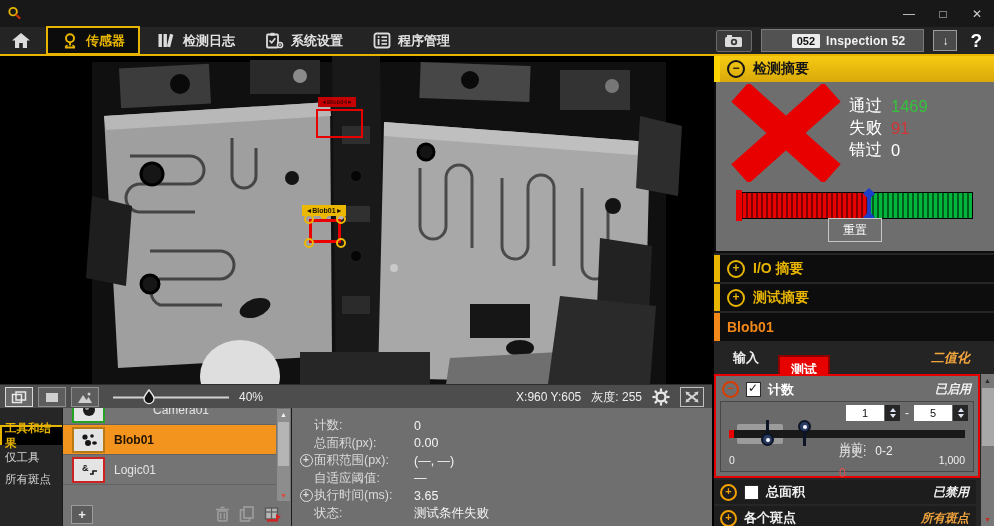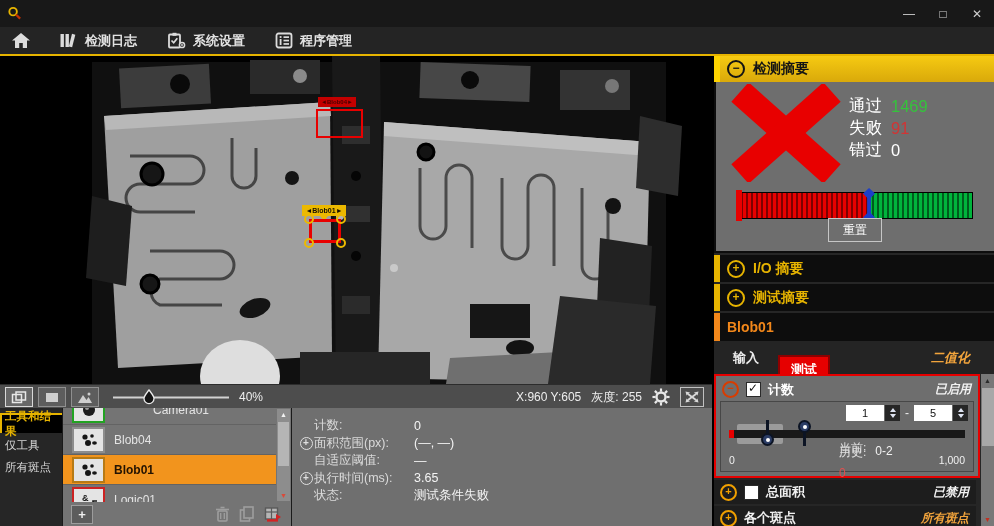--- a/index.html
+++ b/index.html
@@ -45,21 +45,21 @@
   .vtoolbar{position:absolute;left:0;top:384px;width:712px;height:24px;background:#4d4d4d;
             display:flex;align-items:center;color:#ededed;font-size:12px;border-top:1px solid #2c2c2c;}
   .vbtn{width:26px;height:18px;background:#5d5d5d;border:1px solid #8f8f8f;margin-left:5px;
         display:flex;align-items:center;justify-content:center;}
   .vbtn.sel{border-color:#d8d8d8;background:#686868;}
   .zoomlabel{margin-left:8px;}
   .statusright{margin-left:auto;display:flex;align-items:center;gap:10px;padding-right:8px;}
   .expandbtn{width:22px;height:18px;border:1px solid #c0c0c0;display:flex;align-items:center;justify-content:center;}
   
   .bottom{position:absolute;left:0;top:408px;width:712px;height:118px;background:#262626;display:flex;}
-  .tabcol{width:62px;padding-top:3px;}
+  .tabcol{width:62px;padding-top:3px;margin-top:12px;}
   .sidetab{height:20px;margin:2px 0;display:flex;align-items:center;padding-left:5px;
            color:#d8d8d8;font-size:11.5px;}
   .sidetab.sel{background:#000;color:#e7b400;font-weight:bold;border-top:2px solid #e7b400;border-left:2px solid #e7b400;padding-left:3px;height:18px;}
   .listwrap{width:228px;position:relative;background:#747474;border-left:1px solid #1a1a1a;}
   .listrows{position:absolute;left:0;top:0;right:15px;bottom:24px;overflow:hidden;}
   .lrow{height:29px;display:flex;align-items:center;gap:9px;padding-left:9px;border-bottom:1px solid #636363;}
   .lrow:first-child{margin-top:-13px;gap:48px;}
   .lrow.sel{background:#f2941d;}
   .tile{width:29px;height:22px;background:#e4e4e4;display:flex;align-items:center;justify-content:center;flex:none;}
   .lname{font-size:12px;color:#e4e4e4;}
@@ -157,20 +157,30 @@
       <div class="winbtn">✕</div>
     </div>
   </div>
 
   <div class="navbar">
     <div class="homebtn">
       <svg width="20" height="17" viewBox="0 0 20 17">
         <polygon points="10,1 19,8.5 16,8.5 16,16 11.8,16 11.8,11 8.2,11 8.2,16 4,16 4,8.5 1,8.5" fill="#dcdcdc"></polygon>
       </svg>
     </div>
+    <div class="navtab sel">
+      <svg width="18" height="18" viewBox="0 0 18 18">
+        <circle cx="9" cy="6.2" r="4" fill="none" stroke="#e7b400" stroke-width="2"></circle>
+        <line x1="9" y1="10.2" x2="9" y2="13.6" stroke="#e7b400" stroke-width="2"></line>
+        <line x1="4" y1="15.5" x2="14" y2="15.5" stroke="#e7b400" stroke-width="2"></line>
+        <line x1="6.5" y1="13.2" x2="4.2" y2="15" stroke="#e7b400" stroke-width="1.6"></line>
+        <line x1="11.5" y1="13.2" x2="13.8" y2="15" stroke="#e7b400" stroke-width="1.6"></line>
+      </svg>
+      <span>传感器</span>
+    </div>
     <div class="navtab">
       <svg width="19" height="17" viewBox="0 0 19 17">
         <rect x="1.5" y="2" width="3.4" height="13" fill="#dcdcdc"></rect>
         <rect x="6.5" y="2" width="3.4" height="13" fill="#dcdcdc"></rect>
         <rect x="11.5" y="2" width="3.4" height="13" fill="#dcdcdc" transform="rotate(14 13 8)"></rect>
       </svg>
       <span>检测日志</span>
     </div>
     <div class="navtab">
       <svg width="19" height="17" viewBox="0 0 19 17">
@@ -185,20 +195,36 @@
     <div class="navtab">
       <svg width="18" height="17" viewBox="0 0 18 17">
         <rect x="1.5" y="1.5" width="15" height="14" rx="2" fill="none" stroke="#dcdcdc" stroke-width="1.8"></rect>
         <circle cx="5.6" cy="5" r="1.1" fill="#dcdcdc"></circle>
         <rect x="4.7" y="7" width="1.8" height="6" fill="#dcdcdc"></rect>
         <rect x="8.5" y="4.3" width="5.5" height="1.7" fill="#dcdcdc"></rect>
         <rect x="8.5" y="7.7" width="5.5" height="1.7" fill="#dcdcdc"></rect>
         <rect x="8.5" y="11.1" width="5.5" height="1.7" fill="#dcdcdc"></rect>
       </svg>
       <span>程序管理</span>
+    </div>
+    <div class="navright">
+      <div class="snapbtn">
+        <svg width="19" height="14" viewBox="0 0 19 14">
+          <rect x="1" y="3" width="17" height="10" rx="1.5" fill="#dcdcdc"></rect>
+          <rect x="3" y="1" width="5" height="3" fill="#dcdcdc"></rect>
+          <circle cx="10" cy="8" r="3.2" fill="#3a3a3a"></circle>
+          <circle cx="10" cy="8" r="1.4" fill="#dcdcdc"></circle>
+        </svg>
+      </div>
+      <div class="inspsel">
+        <span class="inspbadge">052</span>
+        <span class="inspname">Inspection 52</span>
+      </div>
+      <div class="dlbtn">↓</div>
+      <div class="helpbtn">?</div>
     </div>
   </div>
 
   <div class="viewport">
     <svg width="712" height="328" viewBox="0 0 712 328">
       <rect width="712" height="328" fill="#000"></rect>
       <rect x="92" y="6" width="574" height="322" fill="#101010"></rect>
 
       <rect x="120" y="10" width="90" height="40" fill="#3c3c3c" transform="rotate(-3 165 30)"></rect>
       <rect x="250" y="4" width="70" height="34" fill="#2a2a2a"></rect>
@@ -320,31 +346,20 @@
     <div class="listwrap">
       <div class="listrows">
         <div class="lrow">
           <div class="tile" style="border:2px solid #22a322;">
             <svg width="20" height="16" viewBox="0 0 20 16">
                 <circle cx="10" cy="8" r="6" fill="#1d1d1d"></circle>
                 <circle cx="8" cy="6" r="2" fill="#9a9a9a"></circle>
               </svg>
           </div>
           <span class="lname">Camera01</span>
-        </div>
-        <div class="lrow">
-          <div class="tile" style="border:2px solid #8d8d8d;">
-            <svg width="20" height="16" viewBox="0 0 20 16">
-                <circle cx="6" cy="5" r="2.6" fill="#161616"></circle>
-                <circle cx="13" cy="4" r="1.8" fill="#161616"></circle>
-                <circle cx="9" cy="11" r="3" fill="#161616"></circle>
-                <ellipse cx="15.5" cy="11" rx="2.4" ry="1.7" fill="#161616"></ellipse>
-              </svg>
-          </div>
-          <span class="lname">Blob04</span>
         </div>
         <div class="lrow sel">
           <div class="tile" style="border:2px solid #b77a14;">
             <svg width="20" height="16" viewBox="0 0 20 16">
                 <circle cx="6" cy="5" r="2.6" fill="#161616"></circle>
                 <circle cx="13" cy="4" r="1.8" fill="#161616"></circle>
                 <circle cx="9" cy="11" r="3" fill="#161616"></circle>
                 <ellipse cx="15.5" cy="11" rx="2.4" ry="1.7" fill="#161616"></ellipse>
               </svg>
           </div>
@@ -390,20 +405,25 @@
       </div>
     </div>
 
     <div class="results">
       <div class="rrow">
         <div class="rexp"></div>
         <span class="rlabel">计数:</span>
         <span class="rvalue">0</span>
       </div>
       <div class="rrow">
+        <div class="rexp"></div>
+        <span class="rlabel">总面积(px):</span>
+        <span class="rvalue">0.00</span>
+      </div>
+      <div class="rrow">
         <div class="rexp">
             <div class="plusc">+</div>
           </div>
         <span class="rlabel">面积范围(px):</span>
         <span class="rvalue">(—, —)</span>
       </div>
       <div class="rrow">
         <div class="rexp"></div>
         <span class="rlabel">自适应阈值:</span>
         <span class="rvalue">—</span>

